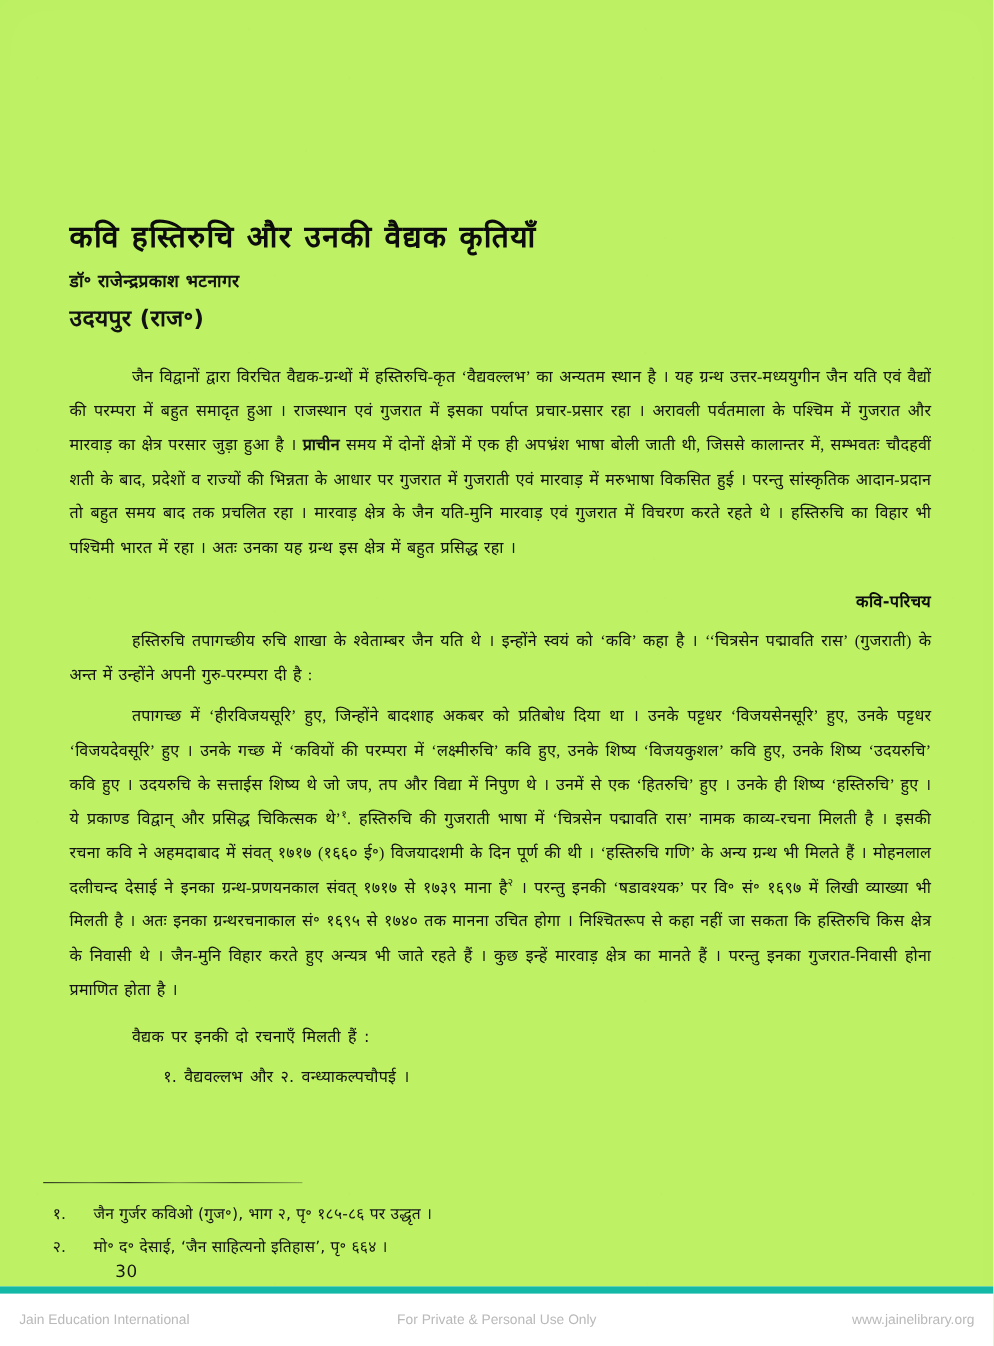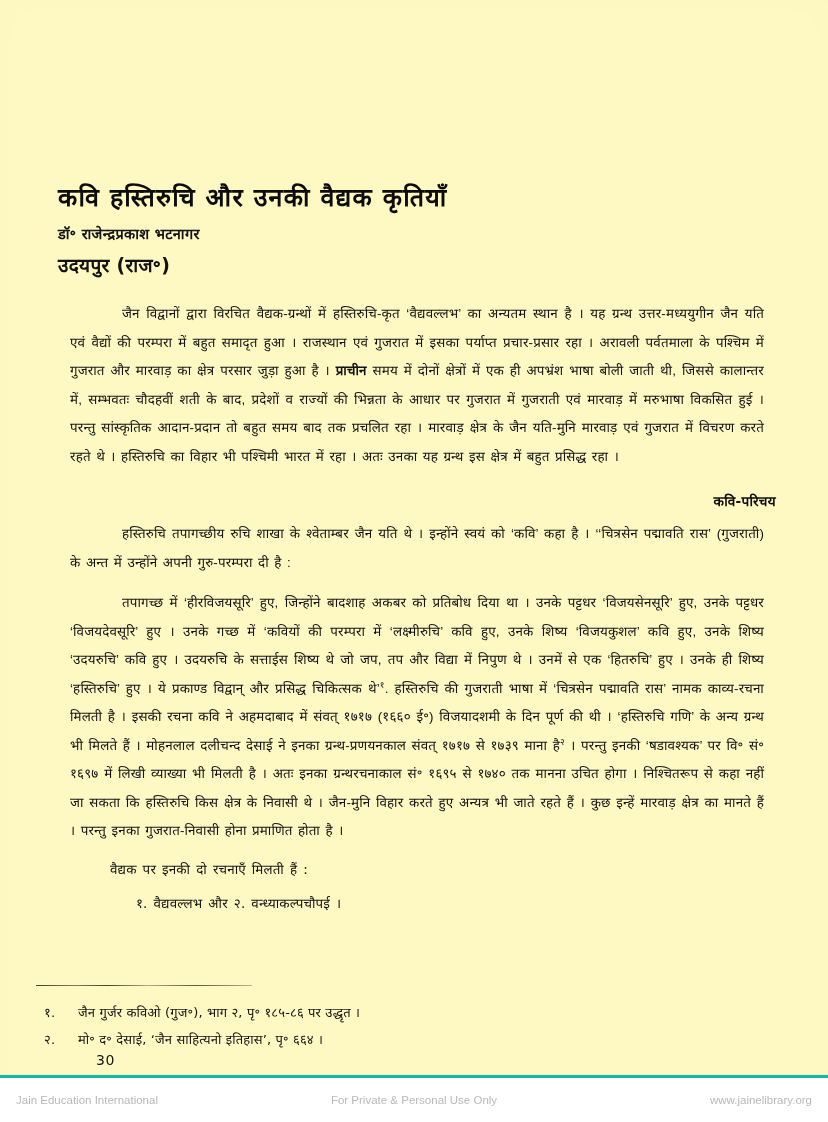--- a/index.html
+++ b/index.html
@@ -6,21 +6,21 @@
   html, body {
     margin: 0;
     padding: 0;
     background: #ffffff;
   }
   .page {
     position: relative;
     width: 828px;
     height: 1122px;
     margin: 0 auto;
-    background: #fef9c3;
+    background: #bef264;
     overflow: hidden;
     font-family: "Liberation Serif", "DejaVu Serif", serif;
     color: #111111;
     
     box-shadow: inset 0 0 40px rgba(0,0,0,0.012);
   }
 
   
   .scan-noise {
     position: absolute;
@@ -68,27 +68,27 @@
   .author-place {
     font-family: "DejaVu Sans", "Liberation Sans", sans-serif;
     font-size: 19px;
     font-weight: 700;
     letter-spacing: 0.3px;
     color: #121212;
     margin: 9px 0 0 0;
   }
 
   .body-text {
-    font-family: Liberation Sans, sans-serif;
+    font-family: Liberation Serif, serif;
     font-size: 13.4px;
     line-height: 28.5px;
     text-align: justify;
     text-justify: inter-word;
     color: #131313;
-    margin: 12px;
+    margin: 0;
     letter-spacing: 0.15px;
     word-spacing: 1.6px;
   }
 
   .para-1 { margin-top: 22px; }
   .para-indent { text-indent: 52px; }
 
   .section-heading {
     font-family: "DejaVu Sans", "Liberation Sans", sans-serif;
     font-size: 13.6px;
@@ -179,21 +179,21 @@
     position: absolute;
     left: 0;
     right: 0;
     bottom: 0;
     height: 44px;
     display: flex;
     align-items: center;
     font-family: "Liberation Sans", "DejaVu Sans", sans-serif;
     font-size: 11.5px;
     color: #b9b9b9;
-    border-top: 3px solid #14b8a6;
+    border-top: 6px solid #14b8a6;
     background: #ffffff;
   }
   .footer-left {
     position: absolute;
     left: 16px;
   }
   .footer-center {
     position: absolute;
     left: 50%;
     transform: translateX(-50%);

